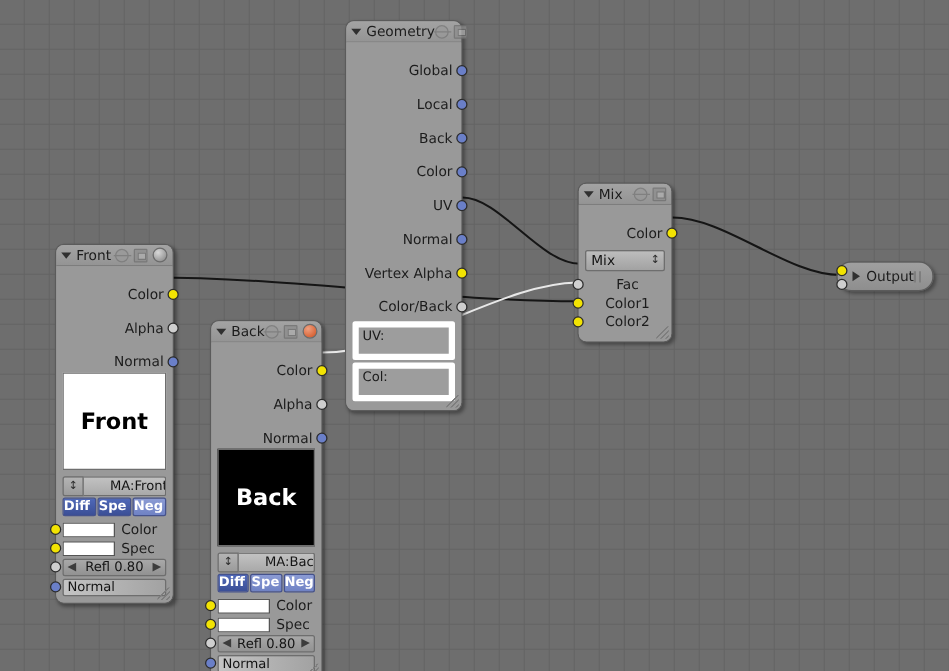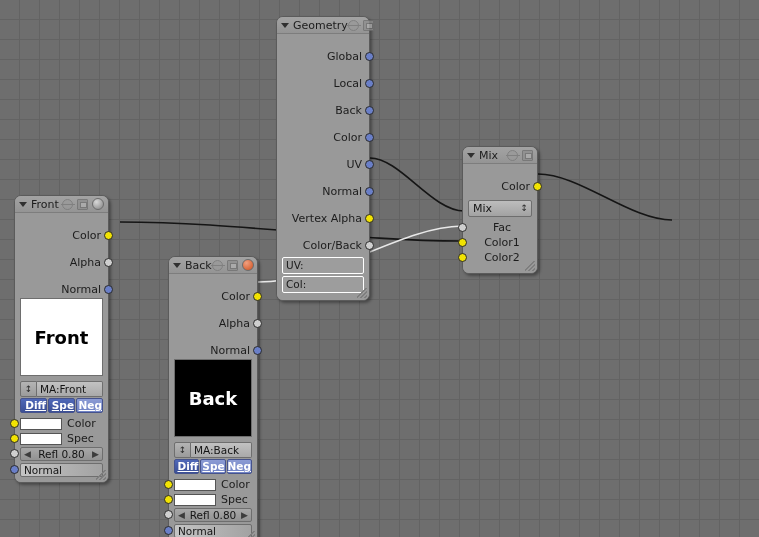--- a/index.html
+++ b/index.html
@@ -150,23 +150,23 @@
     color: #1c1c1c;
     line-height: 15px;
     white-space: nowrap;
   }
   .out-row { text-align: right; padding-right: 2px; margin-top: 12px; }
   .in-row  { text-align: center;  padding-left: 4px; }
 
   
   .field {
     box-sizing: border-box;
-    height: 17px;
+    height: 31px;
     background: #9d9d9d;
-    border: 1px solid #ffffff;
+    border: 5px solid #ffffff;
     border-radius: 2px;
     font-size: 10.5px;
     color: #1a1a1a;
     line-height: 15px;
     padding: 0 3px;
     margin-bottom: 2px;
     white-space: nowrap;
     overflow: hidden;
   }
   .preview-img {
@@ -199,42 +199,41 @@
   }
   .ma-name {
     flex: 1;
     background: linear-gradient(to bottom,#c2c2c2,#a9a9a9);
     border: 1px solid #6e6e6e;
     border-left: none;
     border-radius: 0 2px 2px 0;
     box-sizing: border-box;
     font-size: 10.5px; color: #141414;
     line-height: 14px;
-    padding-left: 3px;
+    padding-left: 21px;
     white-space: nowrap; overflow: hidden;
   }
   .toggle-row {
     display: flex;
     height: 15px;
     margin-bottom: 4px;
     gap: 1px;
   }
   .tgl {
     flex: 1;
     box-sizing: border-box;
     border: 1px solid #45528c;
     border-radius: 2px;
     font-size: 10.5px;
     font-weight: bold;
     color: #ffffff;
     line-height: 13px;
-    text-align: right;
+    text-align: left;
     background: linear-gradient(to bottom,#4f68b8,#3b4f96);
     white-space: nowrap;
-    text-decoration: underline;
   }
   .tgl.off {
     background: linear-gradient(to bottom,#8b9bd4,#6f82c4);
     color: #ffffff;
   }
   .swatch-row {
     display: flex;
     align-items: center;
     height: 14px;
     margin-bottom: 1px;
@@ -382,21 +381,21 @@
         <span>Color/Back</span>
         <span class="sock value" style="right:-10px; top:3px;"></span>
       </div>
       <div style="height:4px"></div>
       <div class="field">UV:</div>
       <div class="field">Col:</div>
       <span class="grip"></span>
     </div>
   </div>
 
-  <div class="node" id="node-front" style="left:14px; top:195px; width:95px;">
+  <div class="node" id="node-front" style="left:44px; top:195px; width:95px;">
     <div class="node-header">
       <span class="collapse-tri"></span>
       <span class="node-title">Front</span>
       <span class="hdr-icons">
         <span class="ico ico-node"></span>
         <span class="ico ico-preview"></span>
         <span class="ico-matball white"></span>
       </span>
     </div>
     <div class="node-body">
@@ -543,14 +542,21 @@
         <span>Color1</span>
       </div>
       <div class="in-row">
         <span class="sock color" style="left:-10px; top:3px;"></span>
         <span>Color2</span>
       </div>
       <span class="grip"></span>
     </div>
   </div>
 
+  <div class="node-collapsed" id="node-output" style="left:669px; top:209px; width:78px;">
+    <span class="expand-tri"></span>
+    <span class="node-title">Output</span>
+    <span class="collapsed-grip"></span>
+    <span class="sock color" style="left:-1px; top:2px;"></span>
+    <span class="sock value" style="left:-1px; top:13px;"></span>
+  </div>
 
 </div>
 
 </body></html>

